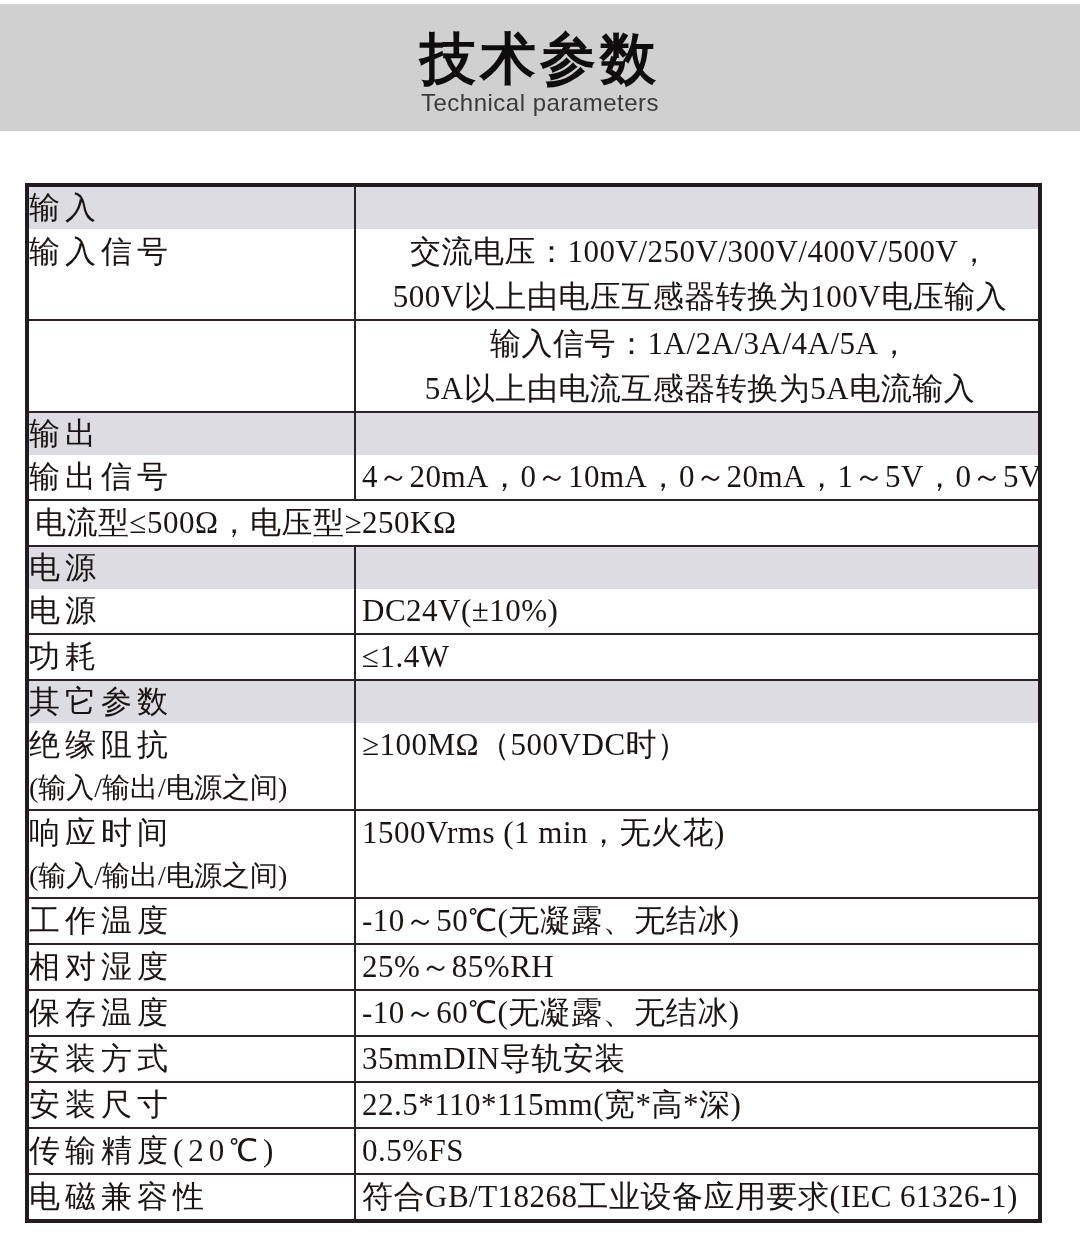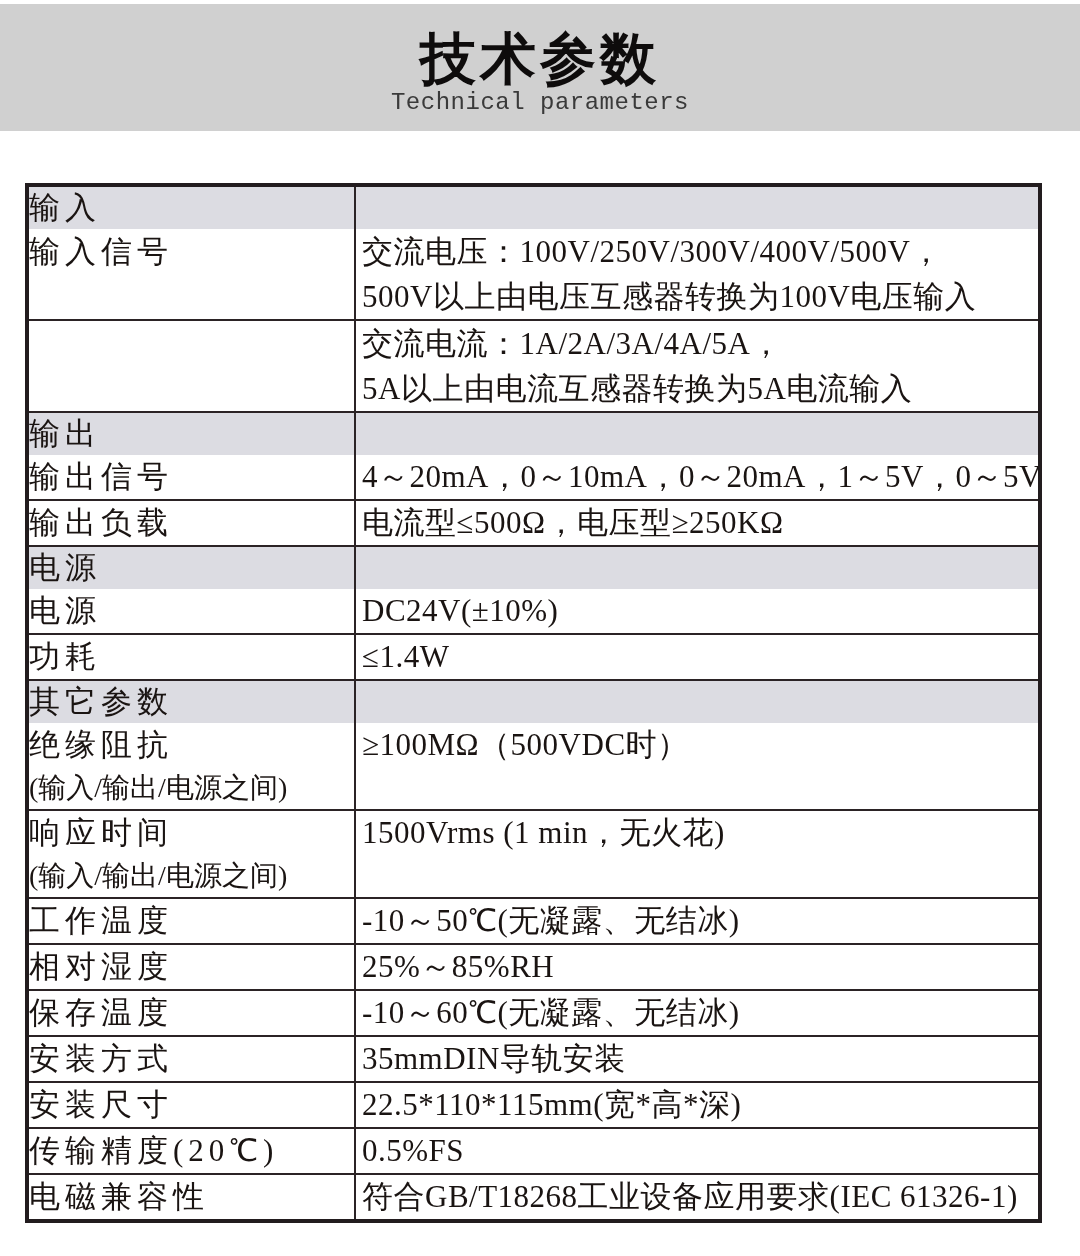--- a/index.html
+++ b/index.html
@@ -26,21 +26,21 @@
     margin: 0;
     padding-top: 26px;
     font-family: "Liberation Sans", sans-serif;
     font-weight: bold;
     font-size: 56px;
     line-height: 1.05;
     letter-spacing: 4px;
     color: #0e0c0c;
   }
   .page-subtitle {
-    font-family: Liberation Mono, monospace;
+    font-family: Liberation Sans, sans-serif;
     font-size: 24px;
     color: #3a3a3a;
     letter-spacing: 0.5px;
     margin-top: 0px;
   }
   .spec-table {
     position: absolute;
     left: 25px; top: 183px;
     width: 1009px;
     border: 4px solid #221c1e;
@@ -68,21 +68,21 @@
     flex: 1;
     padding-left: 6px;
     font-size: 31px;
     letter-spacing: 0.5px;
   }
   .row.section .cell.label { font-size: 31px; }
   
   .row.v2 .cell.label { justify-content: flex-start; }
   .row.v2 .cell.label .line { line-height: 45px; }
   .row.v2 .cell.value { justify-content: flex-start; }
-  .row.v2 .cell.value .line { line-height: 45px; white-space: nowrap; }
+  .row.v2 .cell.value .line { line-height: 45px; white-space: nowrap; text-align: center; }
   
   .row.l2 .cell.label { justify-content: flex-start; }
   .row.l2 .cell.label .line { line-height: 43px; }
   .row.l2 .cell.value { justify-content: flex-start; }
   .row.l2 .cell.value .line { line-height: 43px; }
   .cell.label .line.sub {
     letter-spacing: 0;
     font-size: 28px;
   }
   .line { white-space: nowrap; }
@@ -109,42 +109,39 @@
       <div class="cell value">
         <span class="line">交流电压：100V/250V/300V/400V/500V，</span>
         <span class="line">500V以上由电压互感器转换为100V电压输入</span>
       </div>
     </div>
     <div class="row data v2">
       <div class="cell label">
         <span class="line"></span>
       </div>
       <div class="cell value">
-        <span class="line">交流电流：1A/2A/3A/4A/5A，</span>
+        <span class="line">输入信号：1A/2A/3A/4A/5A，</span>
         <span class="line">5A以上由电流互感器转换为5A电流输入</span>
       </div>
     </div>
     <div class="row section">
       <div class="cell label">
         <span class="line">输出</span>
       </div>
       <div class="cell value"></div>
     </div>
     <div class="row data">
       <div class="cell label">
         <span class="line">输出信号</span>
       </div>
       <div class="cell value">
         <span class="line">4～20mA，0～10mA，0～20mA，1～5V，0～5V</span>
       </div>
     </div>
     <div class="row data">
-      <div class="cell label">
-        <span class="line">输出负载</span>
-      </div>
       <div class="cell value">
         <span class="line">电流型≤500Ω，电压型≥250KΩ</span>
       </div>
     </div>
     <div class="row section">
       <div class="cell label">
         <span class="line">电源</span>
       </div>
       <div class="cell value"></div>
     </div>

